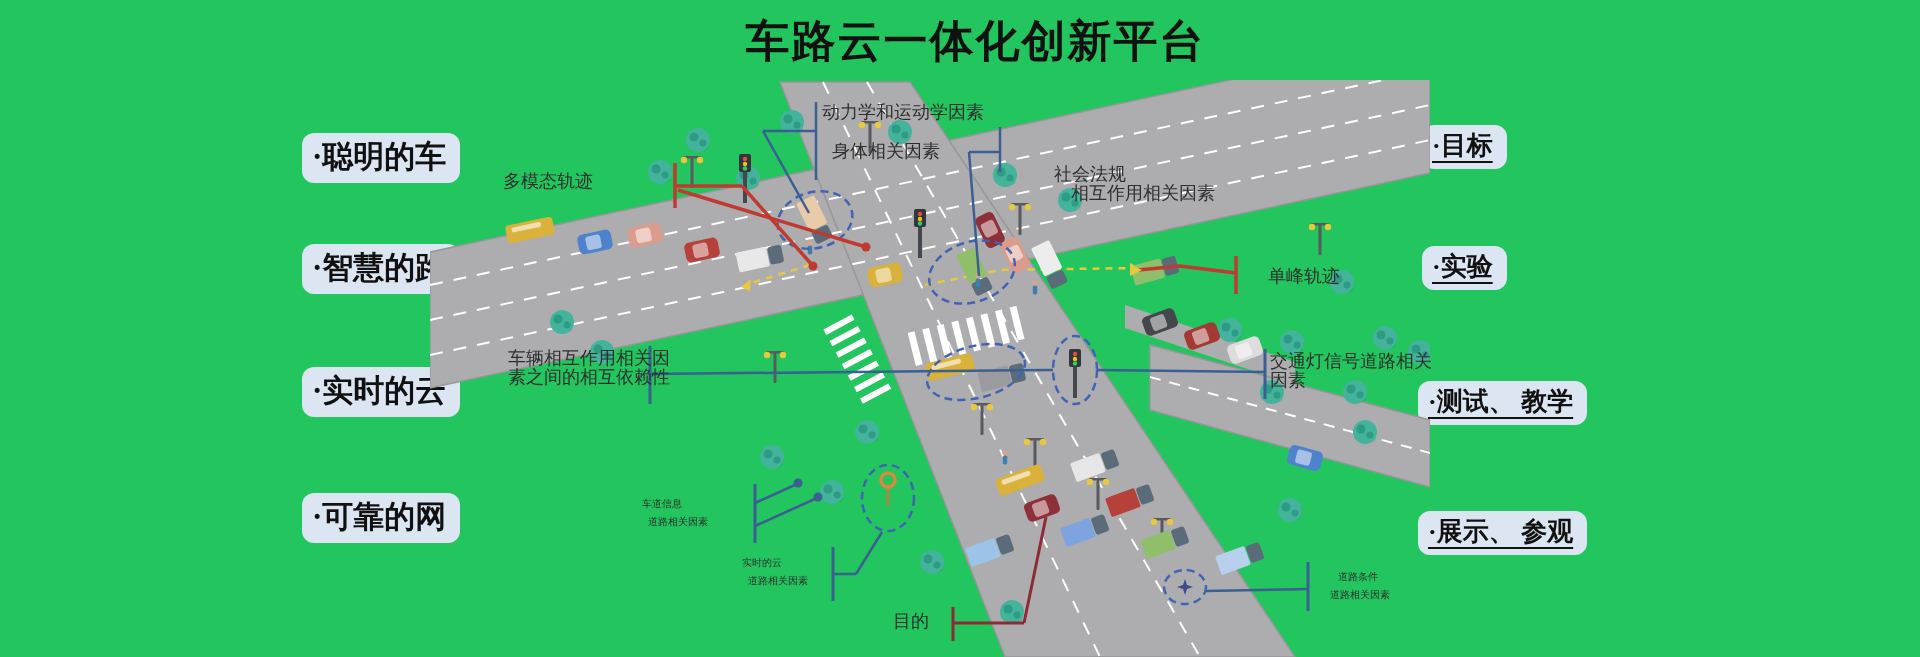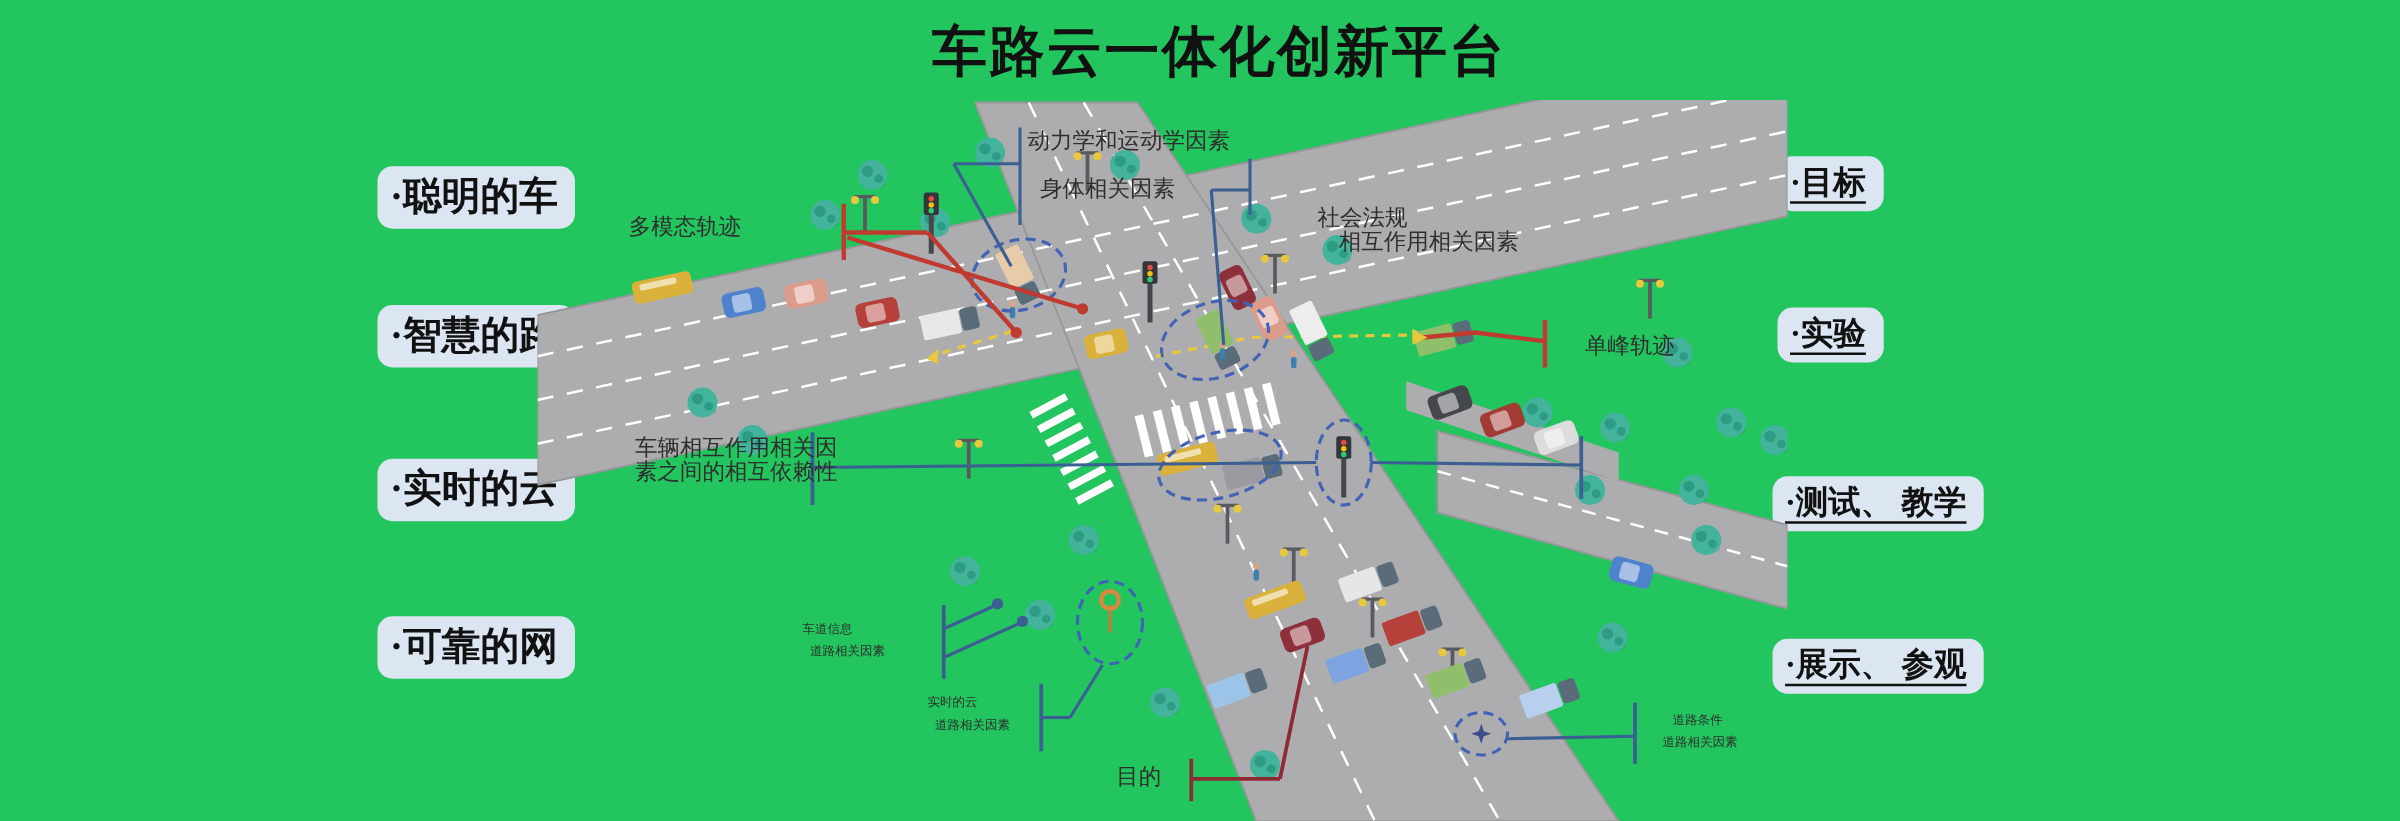--- a/index.html
+++ b/index.html
@@ -289,18 +289,21 @@
   <div class="ann small" style="left:742px;top:554px;">
     <span>实时的云</span>
     <span class="l2" style="margin-left:6px;">道路相关因素</span></div>
 
   <div class="ann" style="left:893px;top:612px;">
     <span>目的</span></div>
 
   <div class="ann" style="left:1268px;top:267px;">
     <span>单峰轨迹</span></div>
 
+  <div class="ann" style="left:1270px;top:352px;">
+    <span>交通灯信号道路相关</span>
+    <span class="l2">因素</span></div>
 
   <div class="ann small" style="left:1338px;top:568px;">
     <span>道路条件</span>
     <span class="l2" style="margin-left:-8px;">道路相关因素</span></div>
 
 </div>
 
 </body></html>

